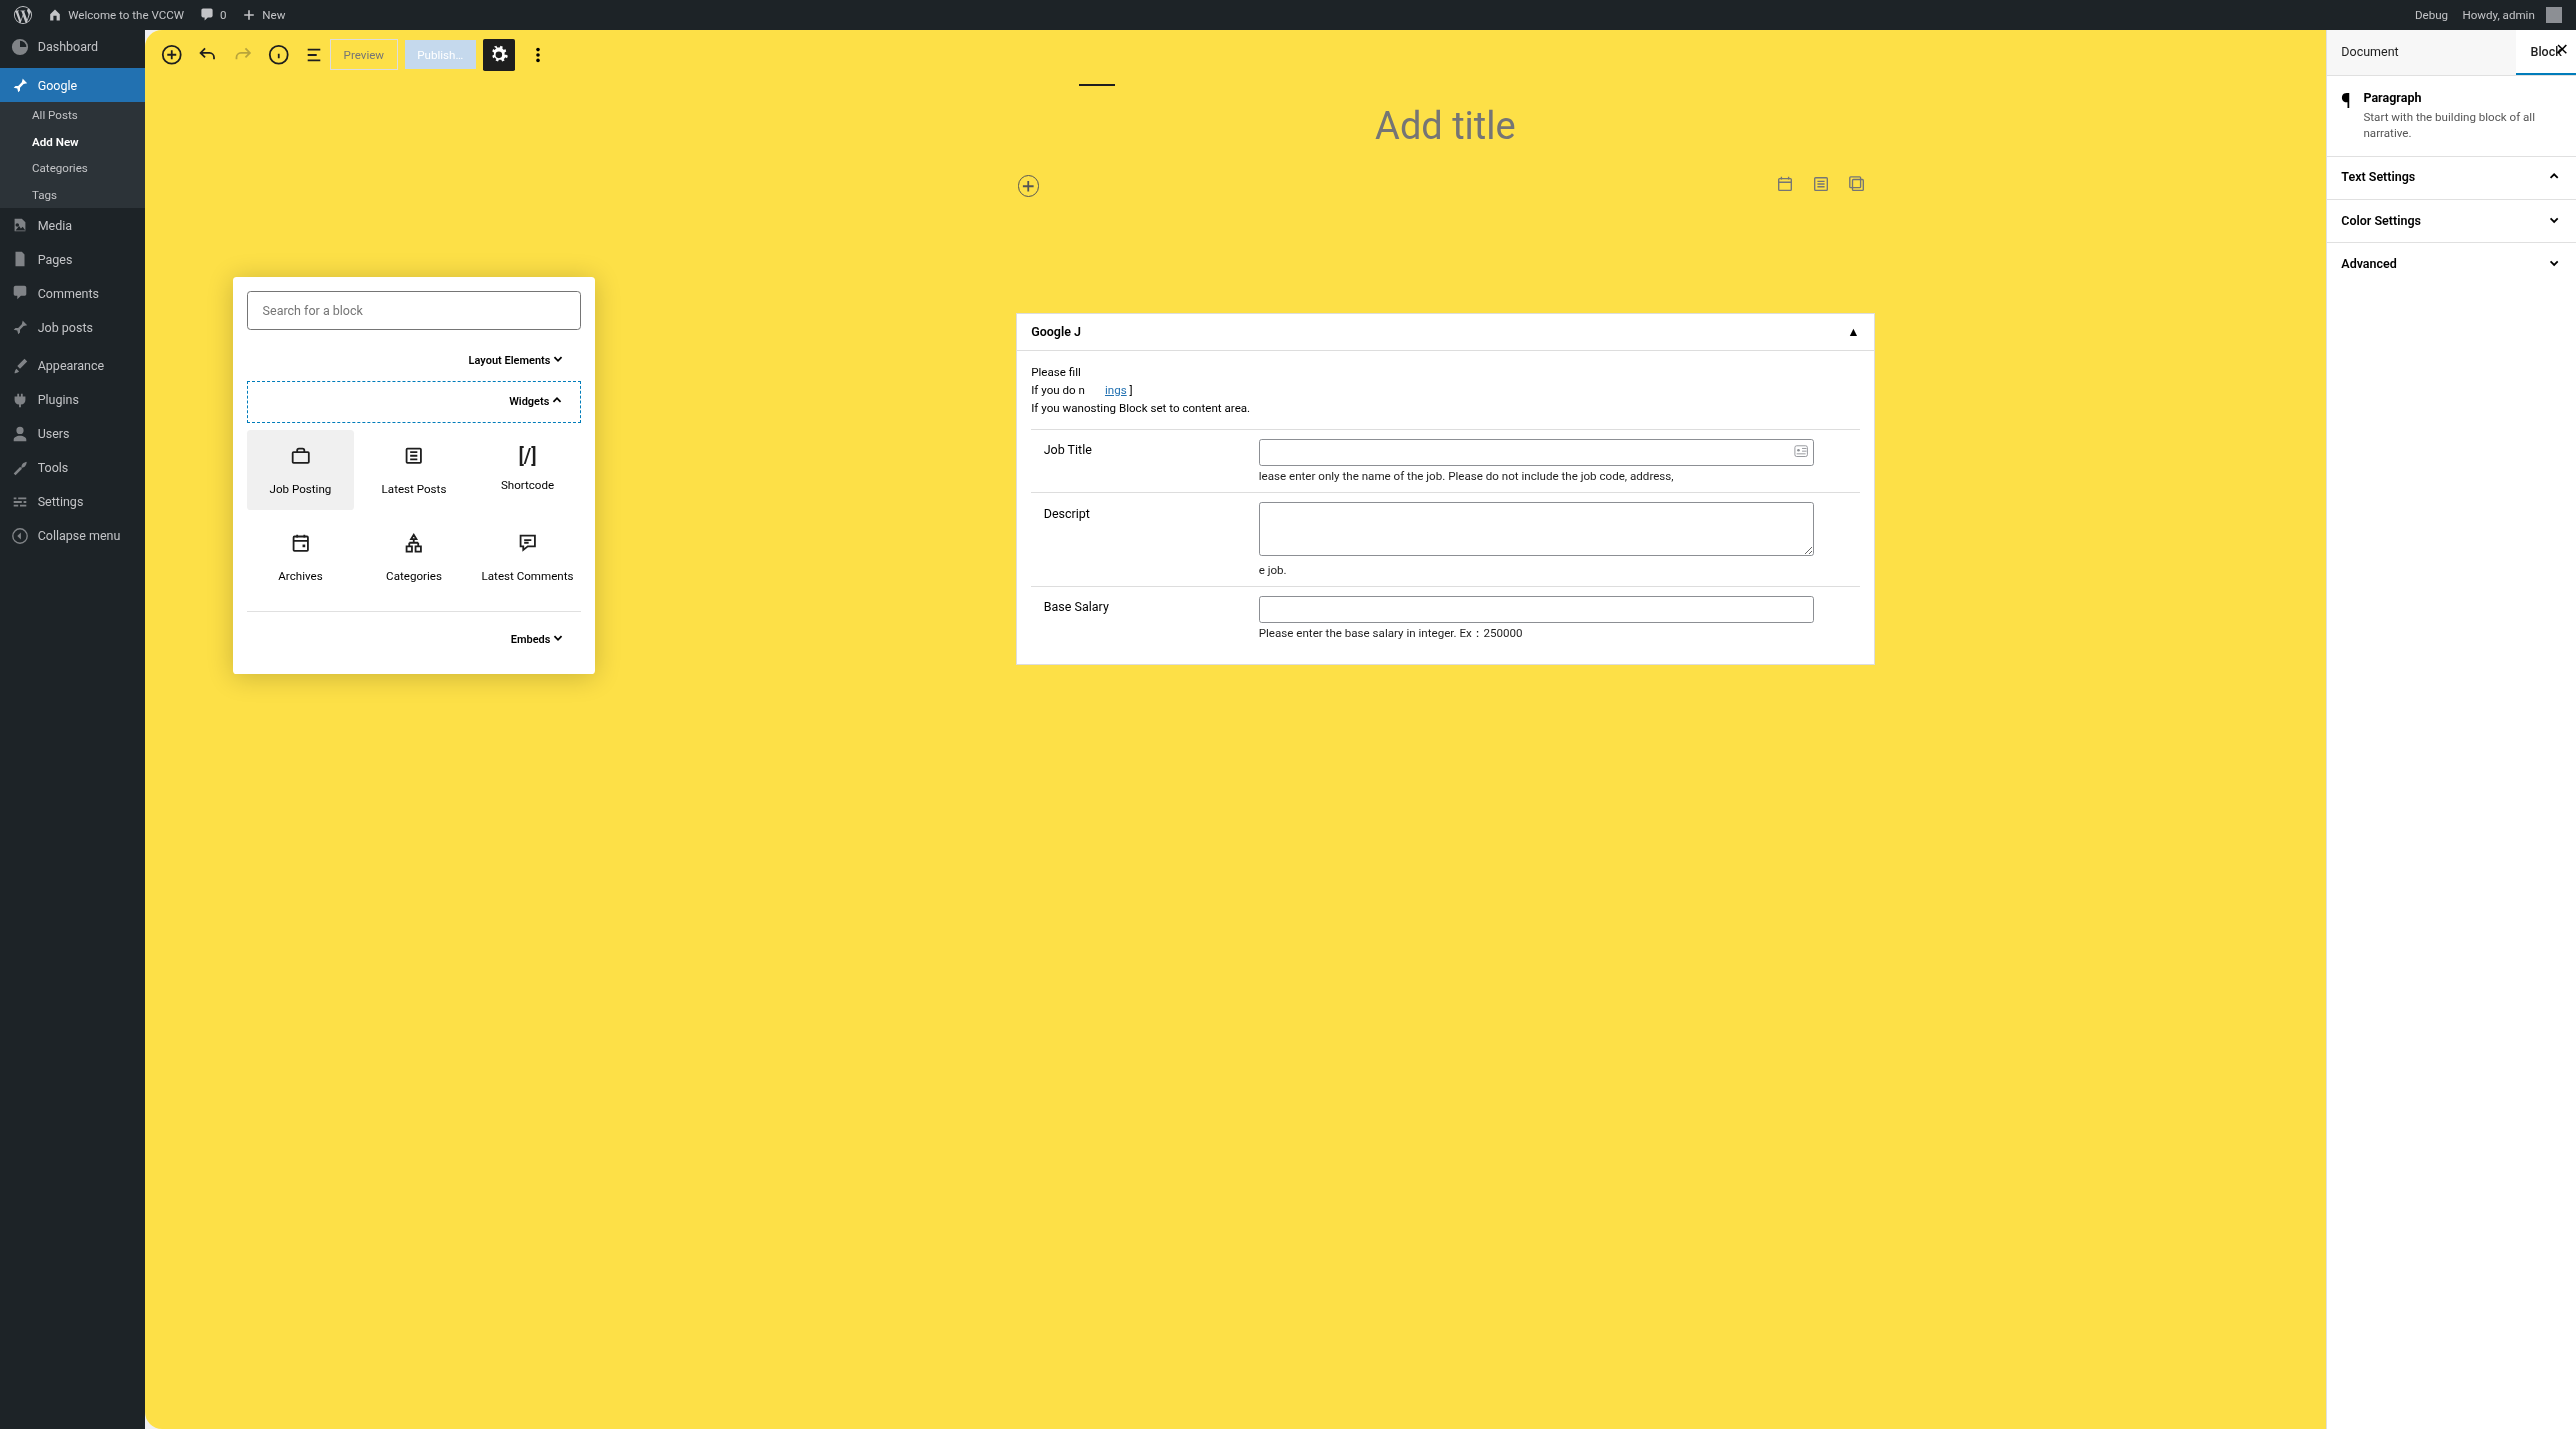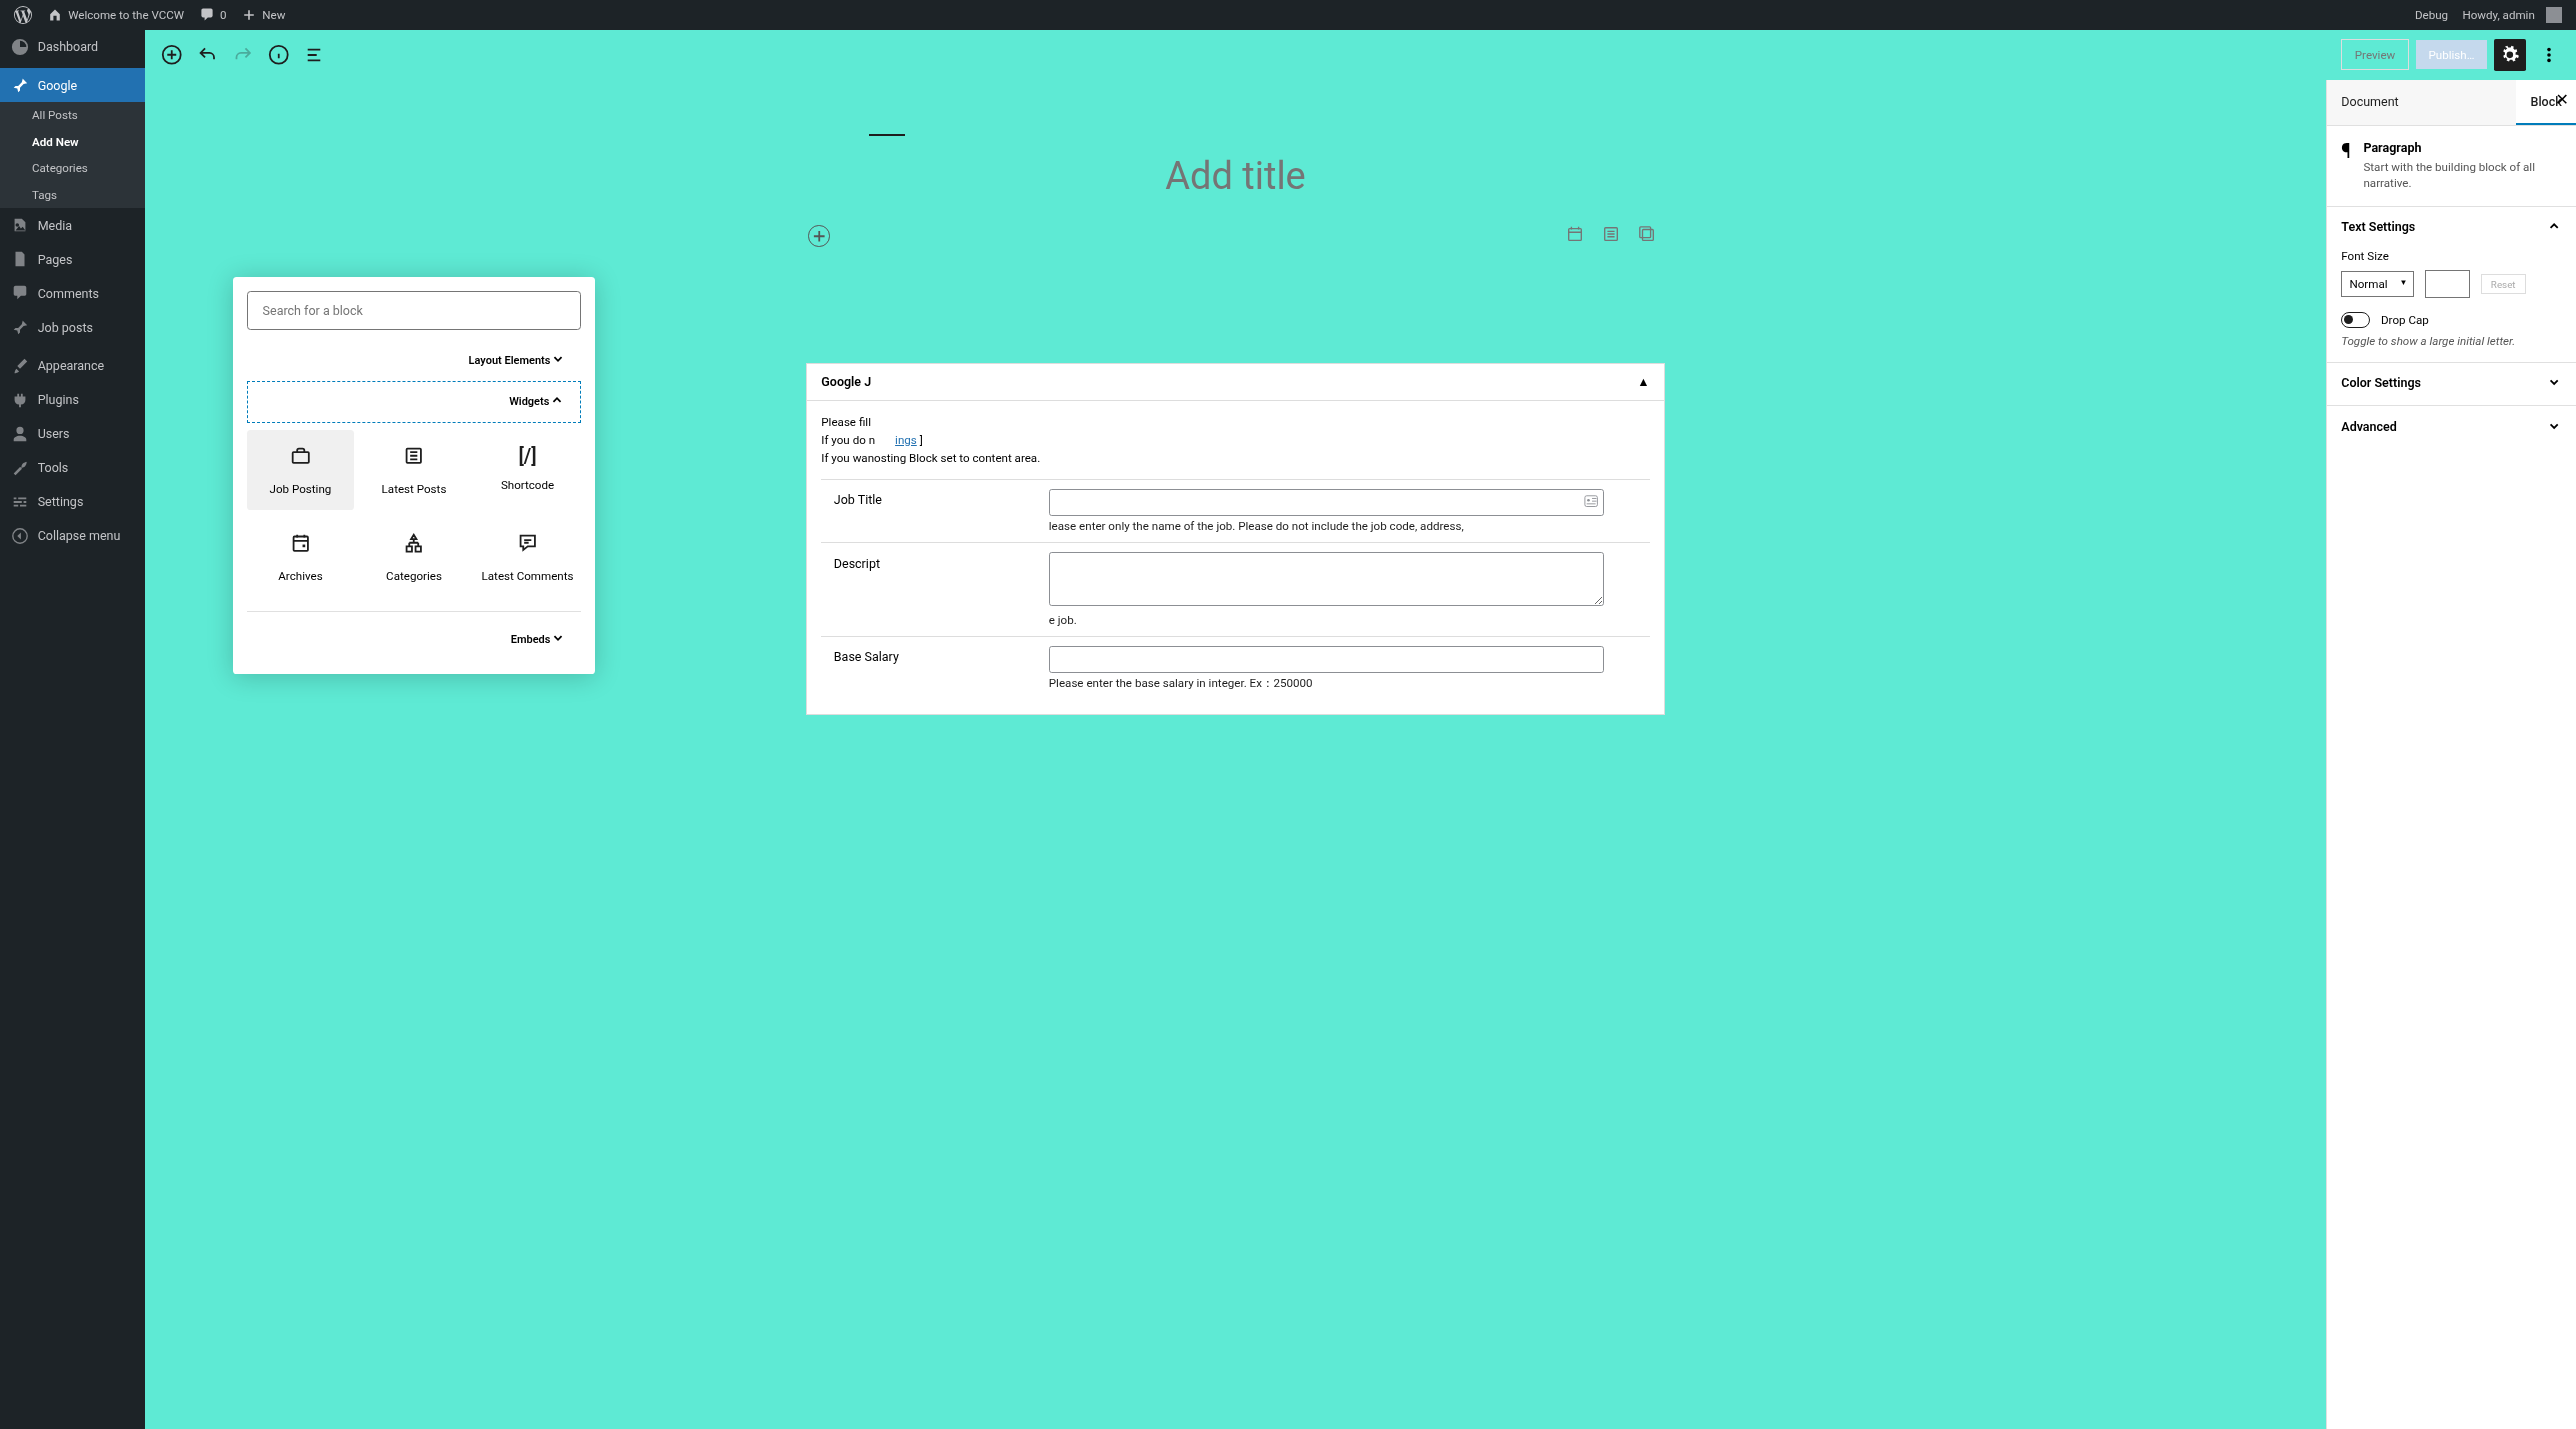--- a/index.html
+++ b/index.html
@@ -18,21 +18,21 @@
 .menu-item.current { background: #2271b1; color: #fff; }
 .menu-item.current::after { content: ''; position: absolute; right: -7.2px; top: 50%; transform: translateY(-50%); border: 7.2px solid transparent; border-right-color: #f0f0f1; }
 .submenu { background: #2c3338; }
 .submenu-item { padding: 6.3px 10.7px 6.3px 32px; font-size: 11.6px; cursor: pointer; color: #c3c4c7; }
 .submenu-item.current { color: #fff; font-weight: 600; }
 .menu-icon { width: 18px; height: 18px; display: inline-flex; align-items: center; justify-content: center; opacity: 0.6; }
 .menu-item.current .menu-icon { opacity: 1; }
 .separator { height: 4.5px; }
 
 
-.editor { position: fixed; left: 145px; right: 0; top: 29.5px; bottom: 0; background: #5eead4; display: flex; flex-direction: column; }
+.editor { position: fixed; left: 145px; right: 0; top: 29.5px; bottom: 0; background: #fde047; display: flex; flex-direction: row; border-radius: 17px; }
 .editor-header { height: 50px; display: flex; align-items: center; justify-content: space-between; padding: 7.2px 10.7px; }
 .toolbar-left { display: flex; gap: 3.6px; align-items: center; }
 .tb-btn { width: 32px; height: 32px; display: inline-flex; align-items: center; justify-content: center; border: none; background: transparent; cursor: pointer; border-radius: 1.8px; color: #1e1e1e; }
 .tb-btn.disabled { opacity: 0.3; cursor: default; }
 .toolbar-right { display: flex; gap: 7.2px; align-items: center; }
 .btn-tertiary { padding: 7.2px 12.5px; background: transparent; border: 0.9px solid #ddd; cursor: pointer; font-size: 11.6px; color: #757575; }
 .btn-primary { padding: 7.2px 12.5px; background: #c5d9ed; border: none; cursor: pointer; font-size: 11.6px; color: #fff; }
 .settings-btn { width: 32px; height: 32px; background: #1e1e1e; color: #fff; display: inline-flex; align-items: center; justify-content: center; cursor: pointer; border-radius: 1.8px; }
 .more-btn { width: 32px; height: 32px; display: inline-flex; align-items: center; justify-content: center; cursor: pointer; }
 
@@ -386,33 +386,20 @@
           <p>Start with the building block of all narrative.</p>
         </div>
       </div>
       <div class="panel-section">
         <div class="panel-section-header">
             <span>Text Settings</span>
             <span><svg width="14.3" height="14.3" viewBox="0 0 16 16">
                 <path d="M4 10l4-4 4 4" fill="none" stroke="currentColor" stroke-width="2"></path>
               </svg></span>
           </div>
-        <div class="panel-section-body">
-          <div>Font Size</div>
-          <div class="font-size-controls">
-            <div class="select-wrap"><select class="font-size-select"><option>Normal</option></select></div>
-            <input class="font-size-input" type="text" style="">
-            <button class="reset-btn">Reset</button>
-          </div>
-          <div class="toggle-row">
-            <span class="toggle"></span>
-            <span>Drop Cap</span>
-          </div>
-          <div class="toggle-hint">Toggle to show a large initial letter.</div>
-        </div>
       </div>
       <div class="panel-section">
         <div class="panel-section-header">
             <span>Color Settings</span>
             <span><svg width="14.3" height="14.3" viewBox="0 0 16 16">
                 <path d="M4 6l4 4 4-4" fill="none" stroke="currentColor" stroke-width="2"></path>
               </svg></span>
           </div>
       </div>
       <div class="panel-section">

